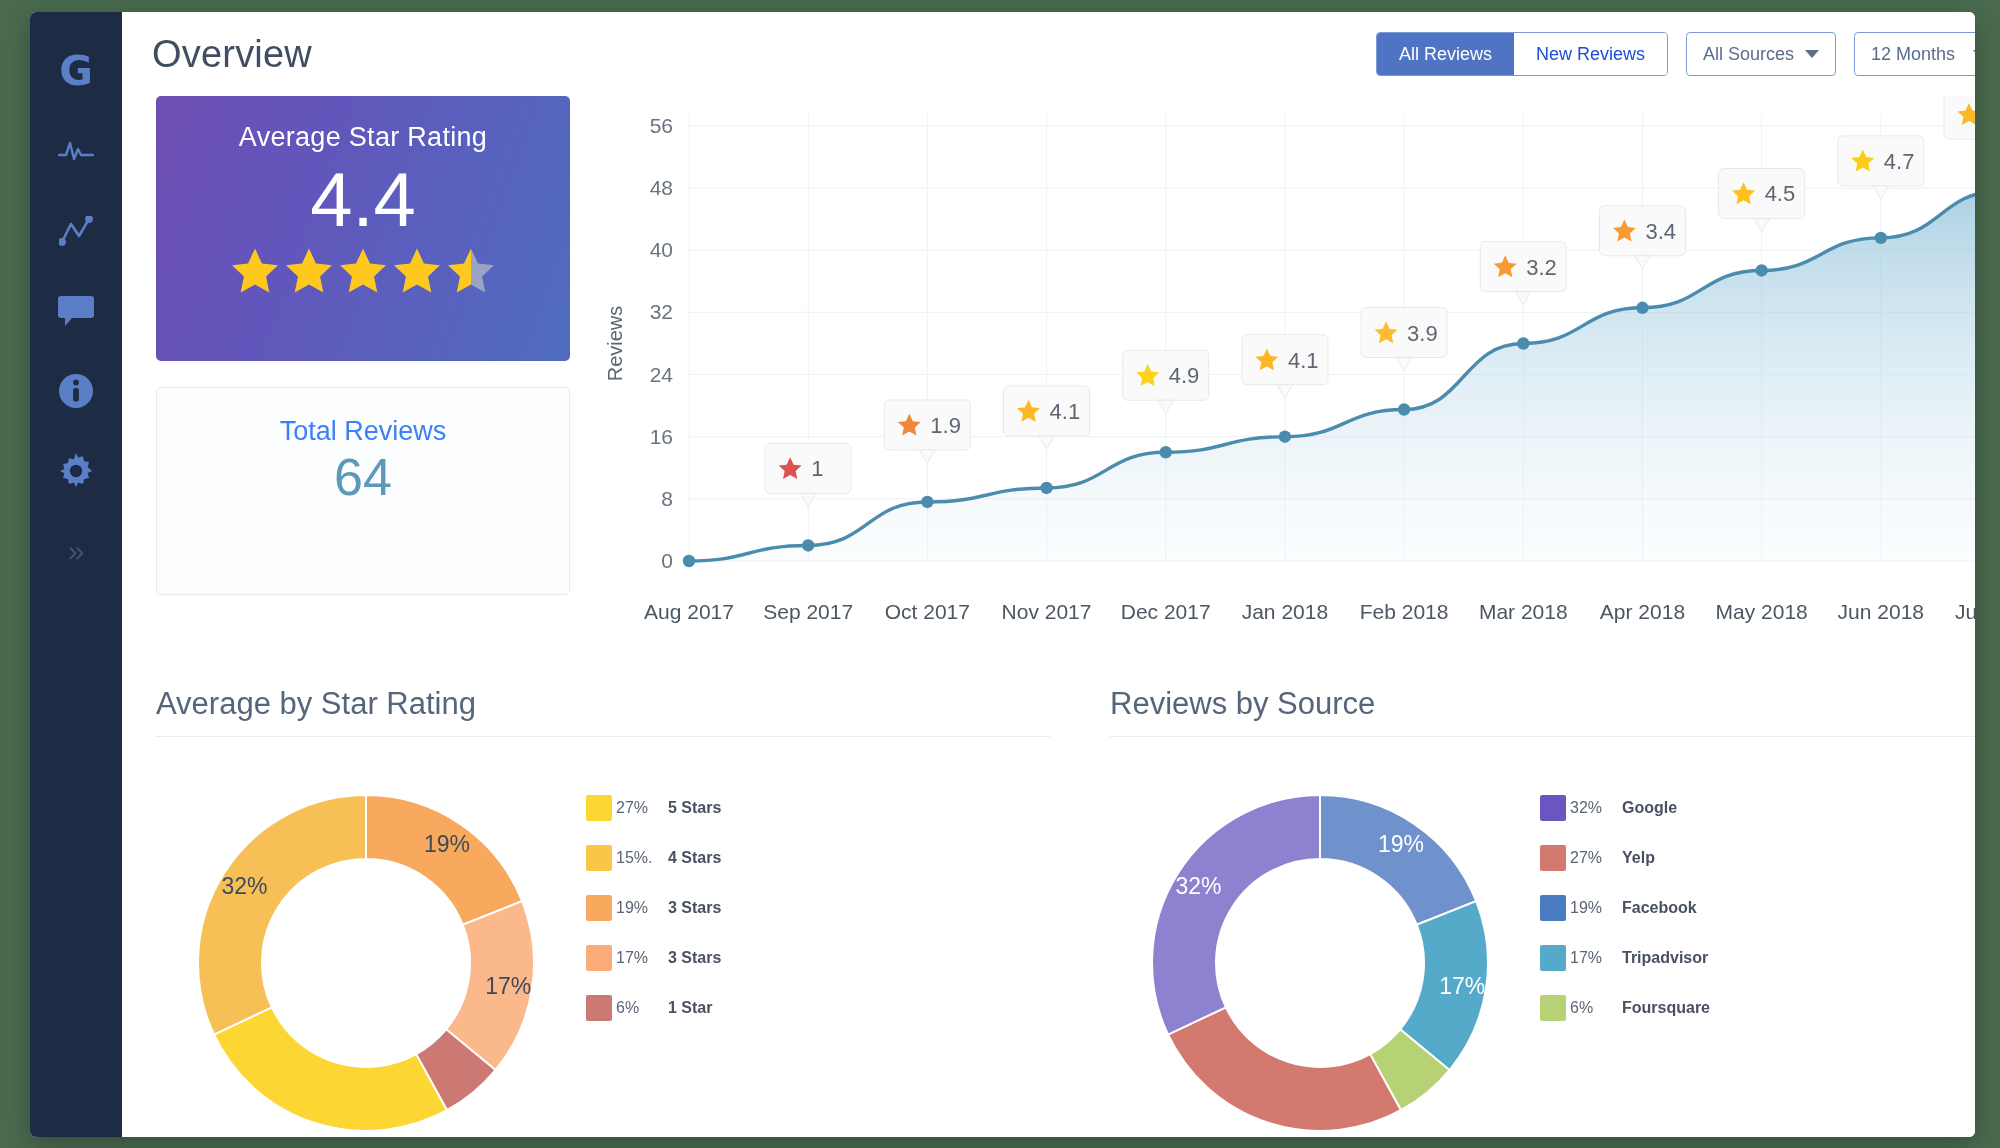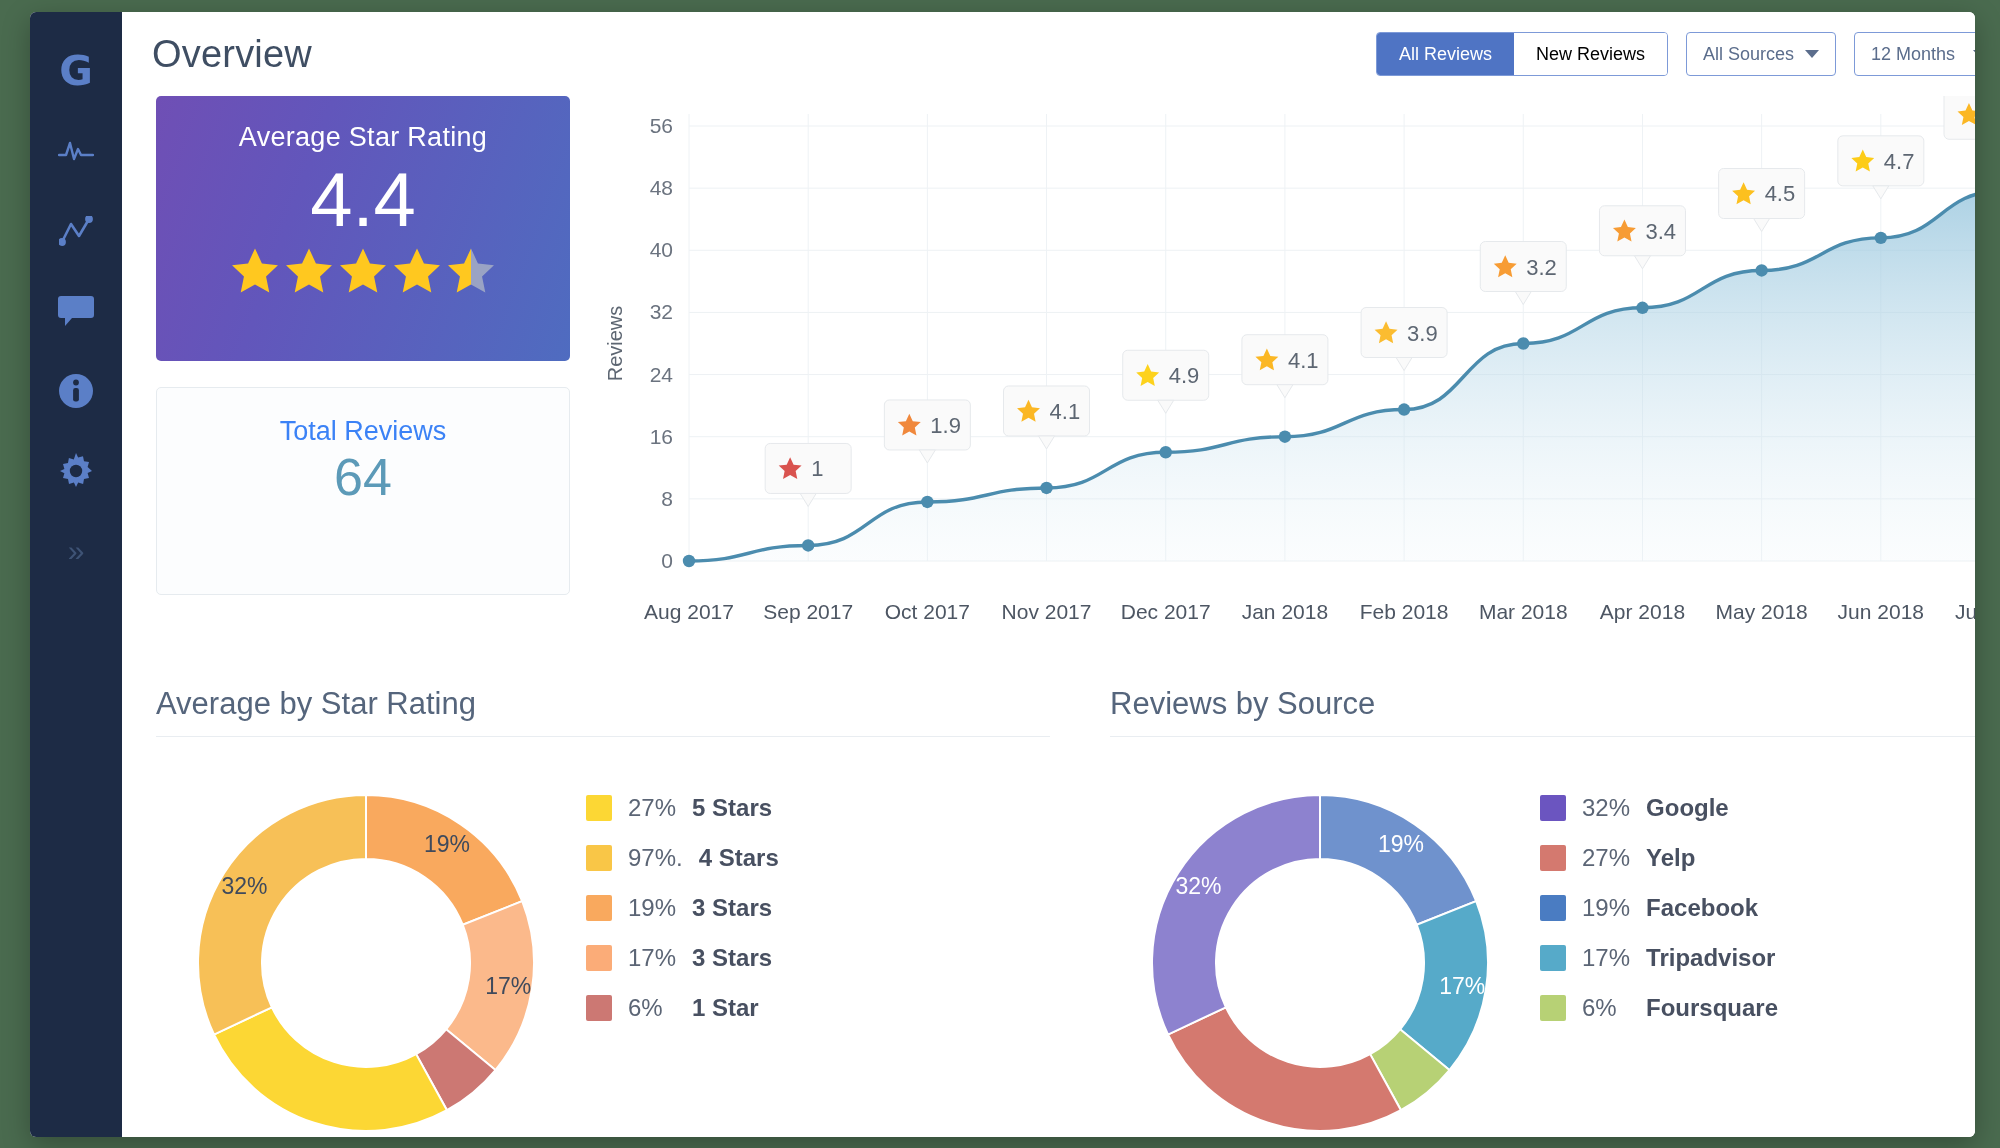--- a/index.html
+++ b/index.html
@@ -52,21 +52,21 @@
     letter-spacing: .2px;
   }
   #toolbar { margin-left: auto; display: flex; gap: 18px; align-items: center; }
   .seg {
     display: flex; border: 1px solid #7d9ad8; border-radius: 4px; overflow: hidden;
     height: 44px;
   }
   .seg button {
     font-family: "Liberation Sans", sans-serif;
     font-size: 18px; padding: 0 22px; border: none; cursor: pointer;
-    background: #fff; color: #000000; height: 100%;
+    background: #fff; color: #1d4ed8; height: 100%;
   }
   .seg button.active { background: #4f74c4; color: #ffffff; }
   .drop {
     height: 44px; min-width: 150px;
     border: 1px solid #7d9ad8; border-radius: 4px;
     background: #fff; color: #5b6d8c;
     font-size: 18px; padding: 0 16px;
     display: flex; align-items: center; justify-content: space-between;
     gap: 10px; cursor: pointer;
   }
@@ -100,22 +100,22 @@
   #row2 { display: flex; gap: 60px; margin-top: 30px; padding-left: 4px; }
   .panel { flex: 1; min-width: 0; }
   .panel h2 {
     font-size: 31px; font-weight: 400; color: #55657c;
     padding-bottom: 14px; border-bottom: 1px solid #e9edf1;
   }
   .panel-body { display: flex; align-items: flex-start; margin-top: 20px; }
   .donut-wrap { width: 420px; flex: 0 0 420px; }
   .legend { padding-top: 26px; padding-left: 10px; }
   .legend-row {
-    display: flex; align-items: center; gap: 16px; height: 50px;
-    font-size: 24px; color: #5b6575;
+    display: flex; align-items: center; gap: 4px; height: 50px;
+    font-size: 16px; color: #5b6575;
   }
   .sw { width: 26px; height: 26px; border-radius: 2px; flex: 0 0 26px; }
   .legend-row .pct { min-width: 48px; }
   .legend-row .nm { font-weight: bold; color: #4a5costumes; color: #485061; }
 </style>
 </head>
 <body>
 
 <div id="app">
 
@@ -375,21 +375,21 @@
                 <text x="88.41677872770984" y="136.84094152302447" text-anchor="middle" font-size="23" fill="#3f4a5c" font-family="&quot;Liberation Sans&quot;, sans-serif">32%</text>
               </svg></div>
           <div class="legend" id="legend-star">
               <div class="legend-row">
                 <span class="sw" style="background: rgb(252, 215, 52);"></span>
                 <span class="pct">27%</span>
                 <span class="nm">5 Stars</span>
               </div>
               <div class="legend-row">
                 <span class="sw" style="background: rgb(249, 198, 71);"></span>
-                <span class="pct">97%.</span>
+                <span class="pct">15%.</span>
                 <span class="nm">4 Stars</span>
               </div>
               <div class="legend-row">
                 <span class="sw" style="background: rgb(249, 169, 94);"></span>
                 <span class="pct">19%</span>
                 <span class="nm">3 Stars</span>
               </div>
               <div class="legend-row">
                 <span class="sw" style="background: rgb(251, 172, 120);"></span>
                 <span class="pct">17%</span>

